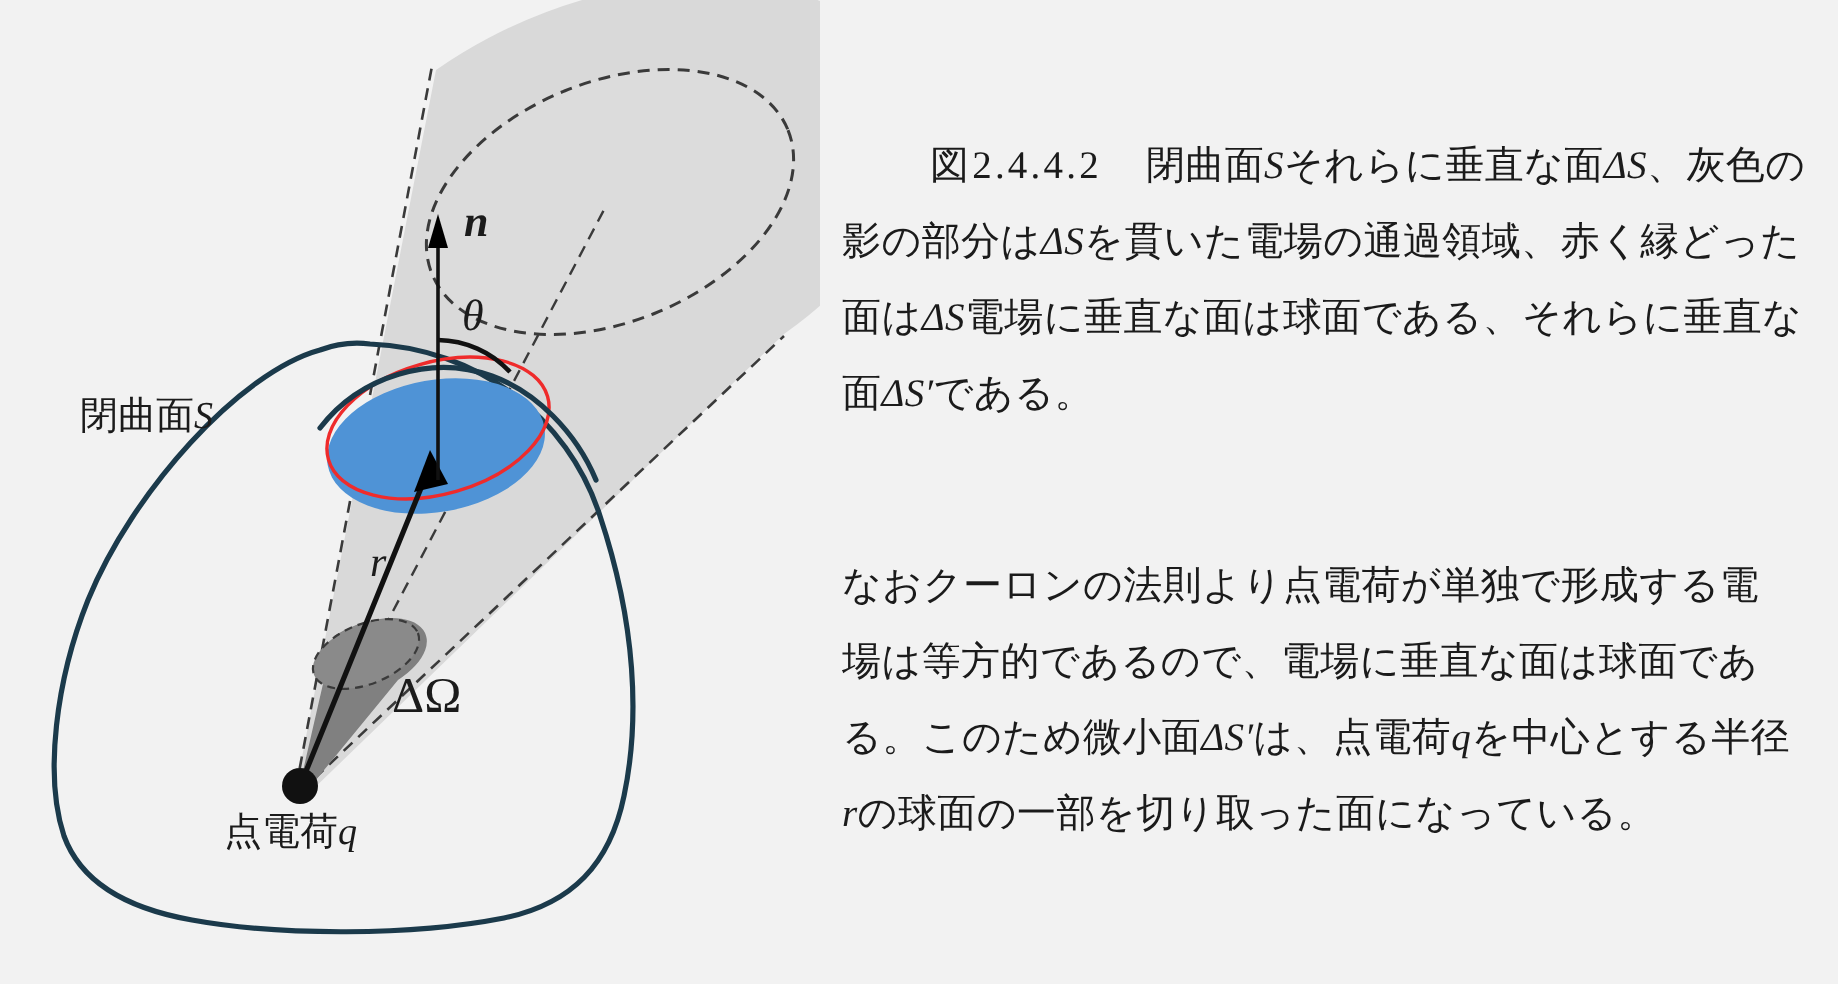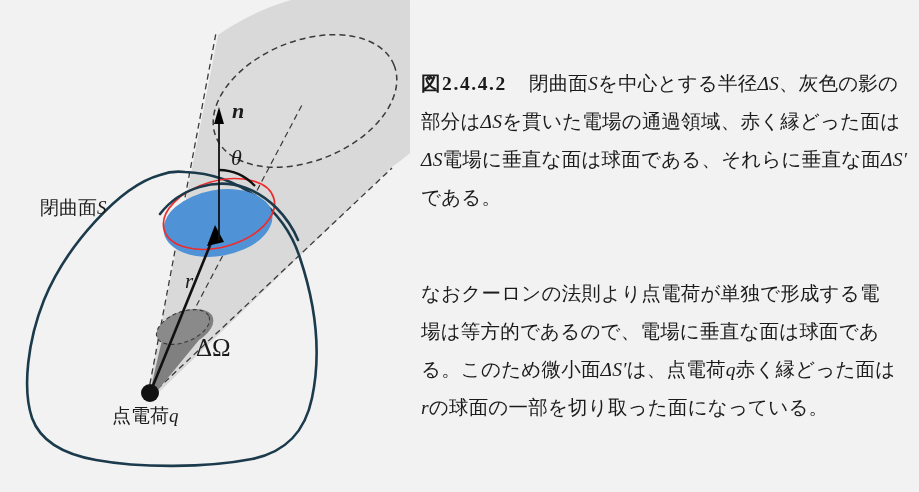--- a/index.html
+++ b/index.html
@@ -49,22 +49,23 @@
     top: 45px;
     width: 490px;
   }
   #para-2 {
     position: absolute;
     left: 2px;
     top: 255px;
     width: 478px;
   }
   .figno {
-    font-weight: bold;
+    font-weight: normal;
     letter-spacing: 1.6px;
+    margin-left: 44px;
   }
   .figno-gap {
     display: inline-block;
     width: 22px;
   }
   .math-i {
     font-style: italic;
     font-family: "Liberation Serif", "DejaVu Serif", serif;
   }
   .lbl {
@@ -169,18 +170,18 @@
       <text class="lbl lbl-omega" x="196" y="356">ΔΩ</text>
 
       <text class="lbl lbl-jp" x="112" y="422">
         <tspan>点電荷</tspan><tspan class="math-i">q</tspan>
       </text>
     </svg>
   </div>
 
   <div id="caption-panel">
 
-    <p class="para" id="para-1"><span class="figno">図2.4.4.2</span><span class="figno-gap"></span><span>閉曲面</span><span class="math-i">S</span><span>を中心とする半径</span><span class="math-i">ΔS</span><span>、灰色の影の部分は</span><span class="math-i">ΔS</span><span>を貫いた電場の通過領域、赤く縁どった面は</span><span class="math-i">ΔS</span><span>電場に垂直な面は球面である、それらに垂直な面</span><span class="math-i">ΔS′</span><span>である。</span></p>
+    <p class="para" id="para-1"><span class="figno">図2.4.4.2</span><span class="figno-gap"></span><span>閉曲面</span><span class="math-i">S</span><span>それらに垂直な面</span><span class="math-i">ΔS</span><span>、灰色の影の部分は</span><span class="math-i">ΔS</span><span>を貫いた電場の通過領域、赤く縁どった面は</span><span class="math-i">ΔS</span><span>電場に垂直な面は球面である、それらに垂直な面</span><span class="math-i">ΔS′</span><span>である。</span></p>
 
-    <p class="para" id="para-2"><span>なおクーロンの法則より点電荷が単独で形成する電場は等方的であるので、電場に垂直な面は球面である。このため微小面</span><span class="math-i">ΔS′</span><span>は、点電荷</span><span class="math-i">q</span><span>赤く縁どった面は</span><span class="math-i">r</span><span>の球面の一部を切り取った面になっている。</span></p>
+    <p class="para" id="para-2"><span>なおクーロンの法則より点電荷が単独で形成する電場は等方的であるので、電場に垂直な面は球面である。このため微小面</span><span class="math-i">ΔS′</span><span>は、点電荷</span><span class="math-i">q</span><span>を中心とする半径</span><span class="math-i">r</span><span>の球面の一部を切り取った面になっている。</span></p>
 
   </div>
 </div>
 
 </body></html>

